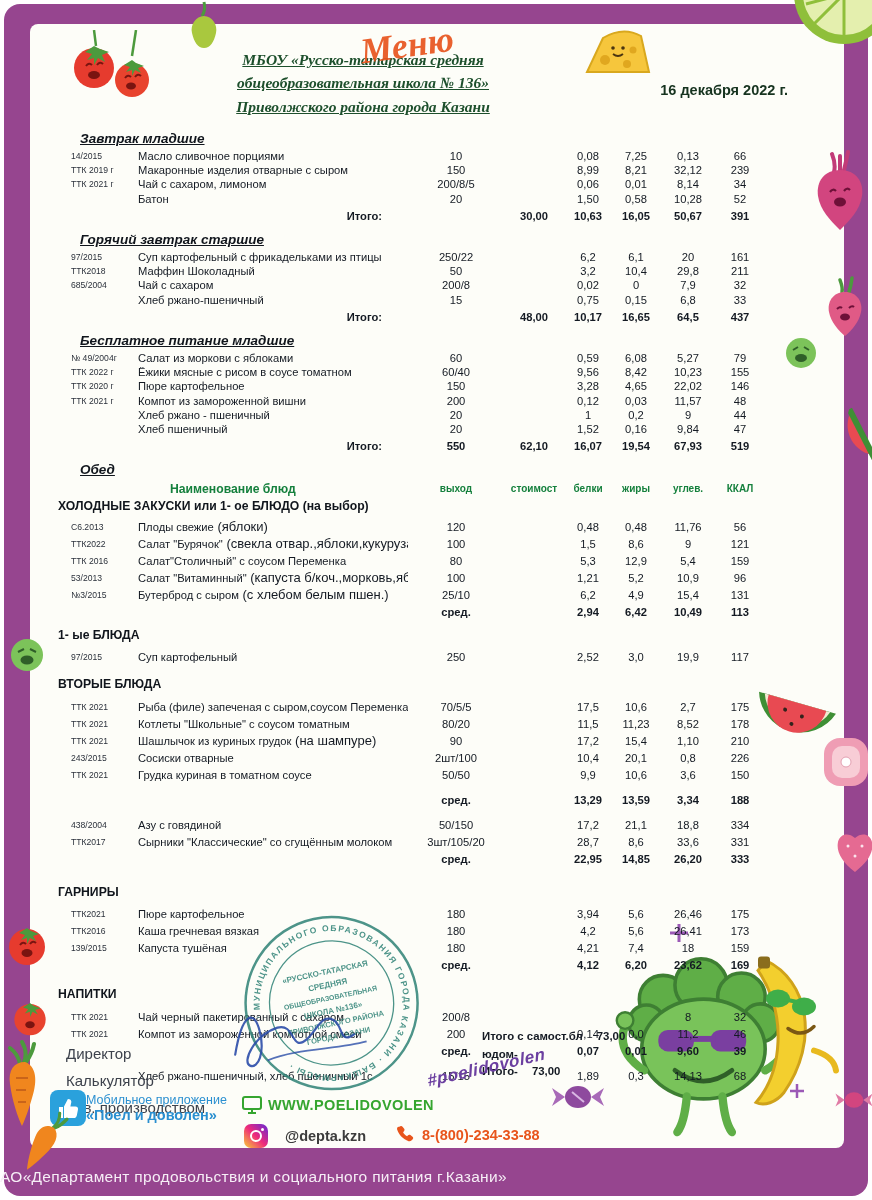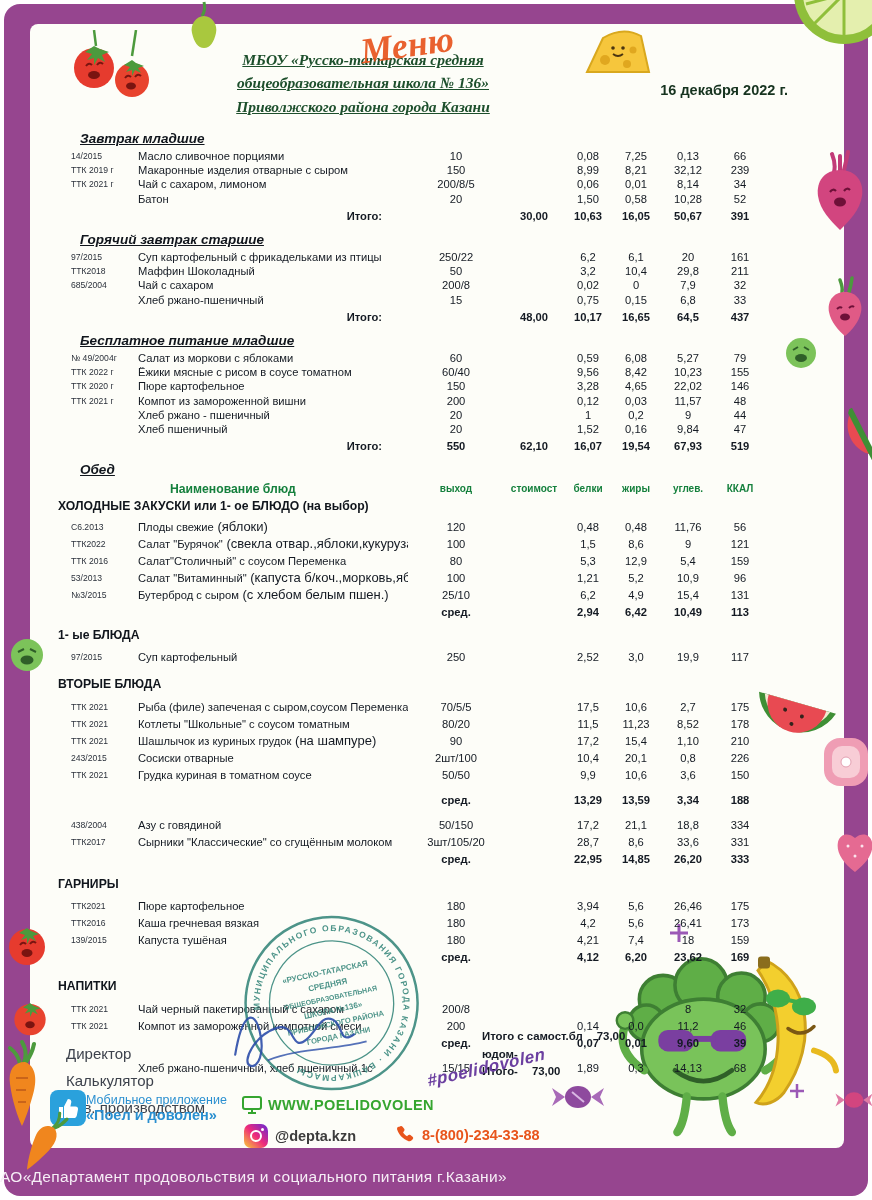--- a/index.html
+++ b/index.html
@@ -38,21 +38,21 @@
 .roles{position:absolute;left:36px;top:38px;font-size:15px;color:#3d424c;line-height:1.8}
 .totals{position:absolute;left:452px;top:26px;font-size:11.4px;font-weight:700;color:#141a23;line-height:1.55}
 .totals b{margin-left:14px}
 .hashtag{position:absolute;left:396px;top:56px;font-size:17px;font-style:italic;font-weight:700;color:#6b3fa0;transform:rotate(-13deg) skewX(-6deg);letter-spacing:.5px}
 .stamp{position:absolute;left:209px;top:-92px;transform:rotate(-12deg);opacity:.85}
 .sign{position:absolute;left:196px;top:-14px;transform:rotate(-4deg)}
 .app{position:absolute;left:20px;top:88px;display:flex;align-items:center;color:#2a8fd0}
 .app-l1{font-size:12.5px}
 .app-l2{font-size:14.5px;font-weight:700}
 .site{position:absolute;left:212px;top:94px;display:flex;gap:6px;align-items:center;color:#35a52f;font-weight:700;font-size:14.5px;letter-spacing:.4px}
-.insta{position:absolute;left:214px;top:122px;display:flex;gap:7px;align-items:center;color:#3c3c3c;font-weight:700;font-size:14.5px}
+.insta{position:absolute;left:214px;top:122px;display:flex;gap:17px;align-items:center;color:#3c3c3c;font-weight:700;font-size:14.5px}
 .phone{position:absolute;left:364px;top:122px;display:flex;gap:6px;align-items:center;color:#e8541b;font-weight:700;font-size:14.5px}
 </style>
 </head>
 <body>
 
 <div class="frame"></div>
 
 <div class="page">
 
   <div class="page-deco" style="left:582px;top:930px">
@@ -486,21 +486,21 @@
             <div class="trow kind-avg">
               <div class="c code"></div>
               <div class="c name"></div>
               <div class="c num">сред.</div>
               <div class="c num"></div>
               <div class="c num">22,95</div>
               <div class="c num">14,85</div>
               <div class="c num">26,20</div>
               <div class="c num">333</div>
             </div>
-            <div class="trow kind-group" style="margin-top: 8px;">
+            <div class="trow kind-group" style="margin-top: 16px;">
               <div class="c group">ГАРНИРЫ</div>
             </div>
             <div class="trow kind-item" style="margin-top: 5px;">
               <div class="c code">ТТК2021</div>
               <div class="c name">Пюре картофельное</div>
               <div class="c num">180</div>
               <div class="c num"></div>
               <div class="c num">3,94</div>
               <div class="c num">5,6</div>
               <div class="c num">26,46</div>

